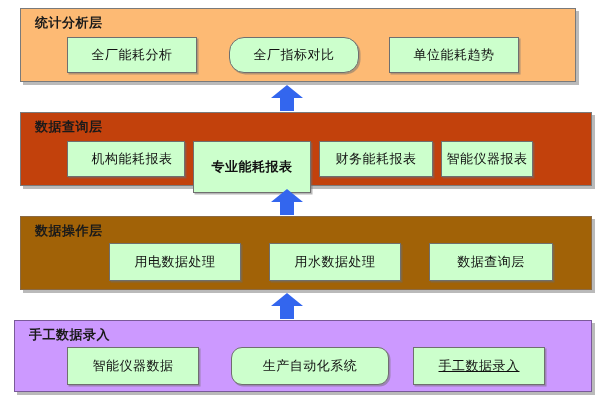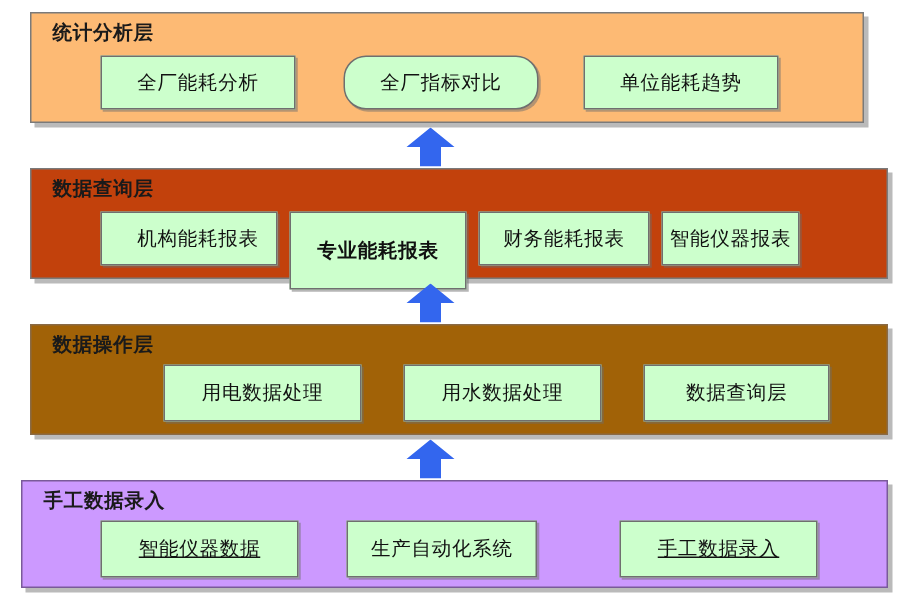--- a/index.html
+++ b/index.html
@@ -110,18 +110,18 @@
 
   <div class="arrow" style="left:270px; top:293px;">
     <svg viewBox="0 0 34 26" xmlns="http://www.w3.org/2000/svg">
       <polygon points="17,0 33,13 24,13 24,26 10,26 10,13 1,13" fill="#3366ee"></polygon>
     </svg>
   </div>
 
   <div class="layer" id="layer-3" style="left:14px; top:320px; width:578px; height:72px; background:#cc99ff; border-color:#7a5a9a;">
     <div class="layer-title">手工数据录入</div>
     <div class="layer-node-row"></div>
-    <div class="node" style="left:52px; top:26px; width:132px; height:38px;text-decoration:underline;">智能仪器数据</div>
-    <div class="node" style="left:216px; top:26px; width:127px; height:38px;">生产自动化系统</div>
+    <div class="node" style="left:52px; top:26px; width:132px; height:38px;">智能仪器数据</div>
+    <div class="node" style="left:216px; top:26px; width:158px; height:38px;border-radius:11px;">生产自动化系统</div>
     <div class="node" style="left:398px; top:26px; width:132px; height:38px;text-decoration:underline;">手工数据录入</div>
   </div>
 
 </div>
 
 </body></html>

